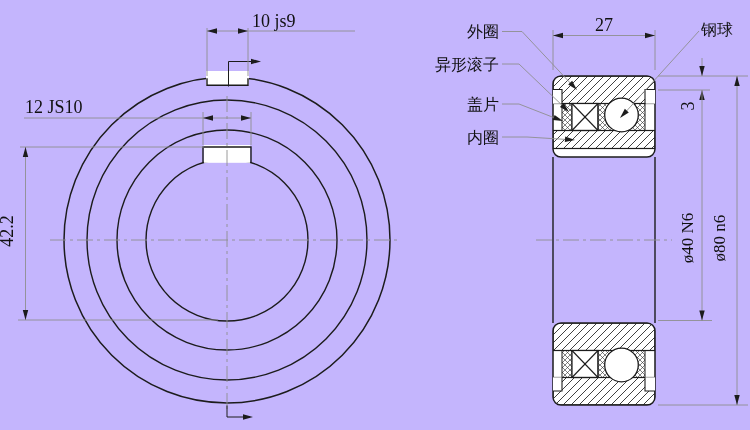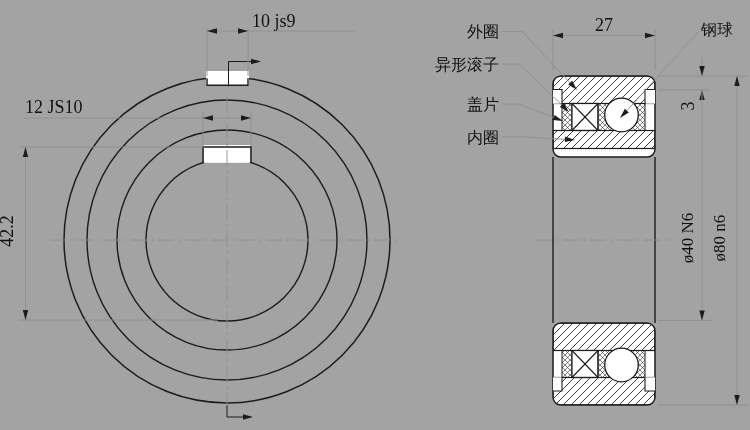--- a/index.html
+++ b/index.html
@@ -1,19 +1,19 @@
 <!DOCTYPE html>
 <html><head>
 <meta charset="utf-8">
 <style>
   html,body{margin:0;padding:0;background:#ffffff;}
   .canvas{
     position:relative;
     width:750px;height:430px;
-    background:#a3a3a3;
+    background:#c4b5fd;
     overflow:hidden;
     font-family:"Liberation Serif","DejaVu Serif",serif;
   }
   svg{display:block;}
   text{
     font-family:"Liberation Serif","DejaVu Serif",serif;
     fill:#111111;
   }
   .dimtxt{font-size:18px;}
   .dimtxt-sm{font-size:17px;}

